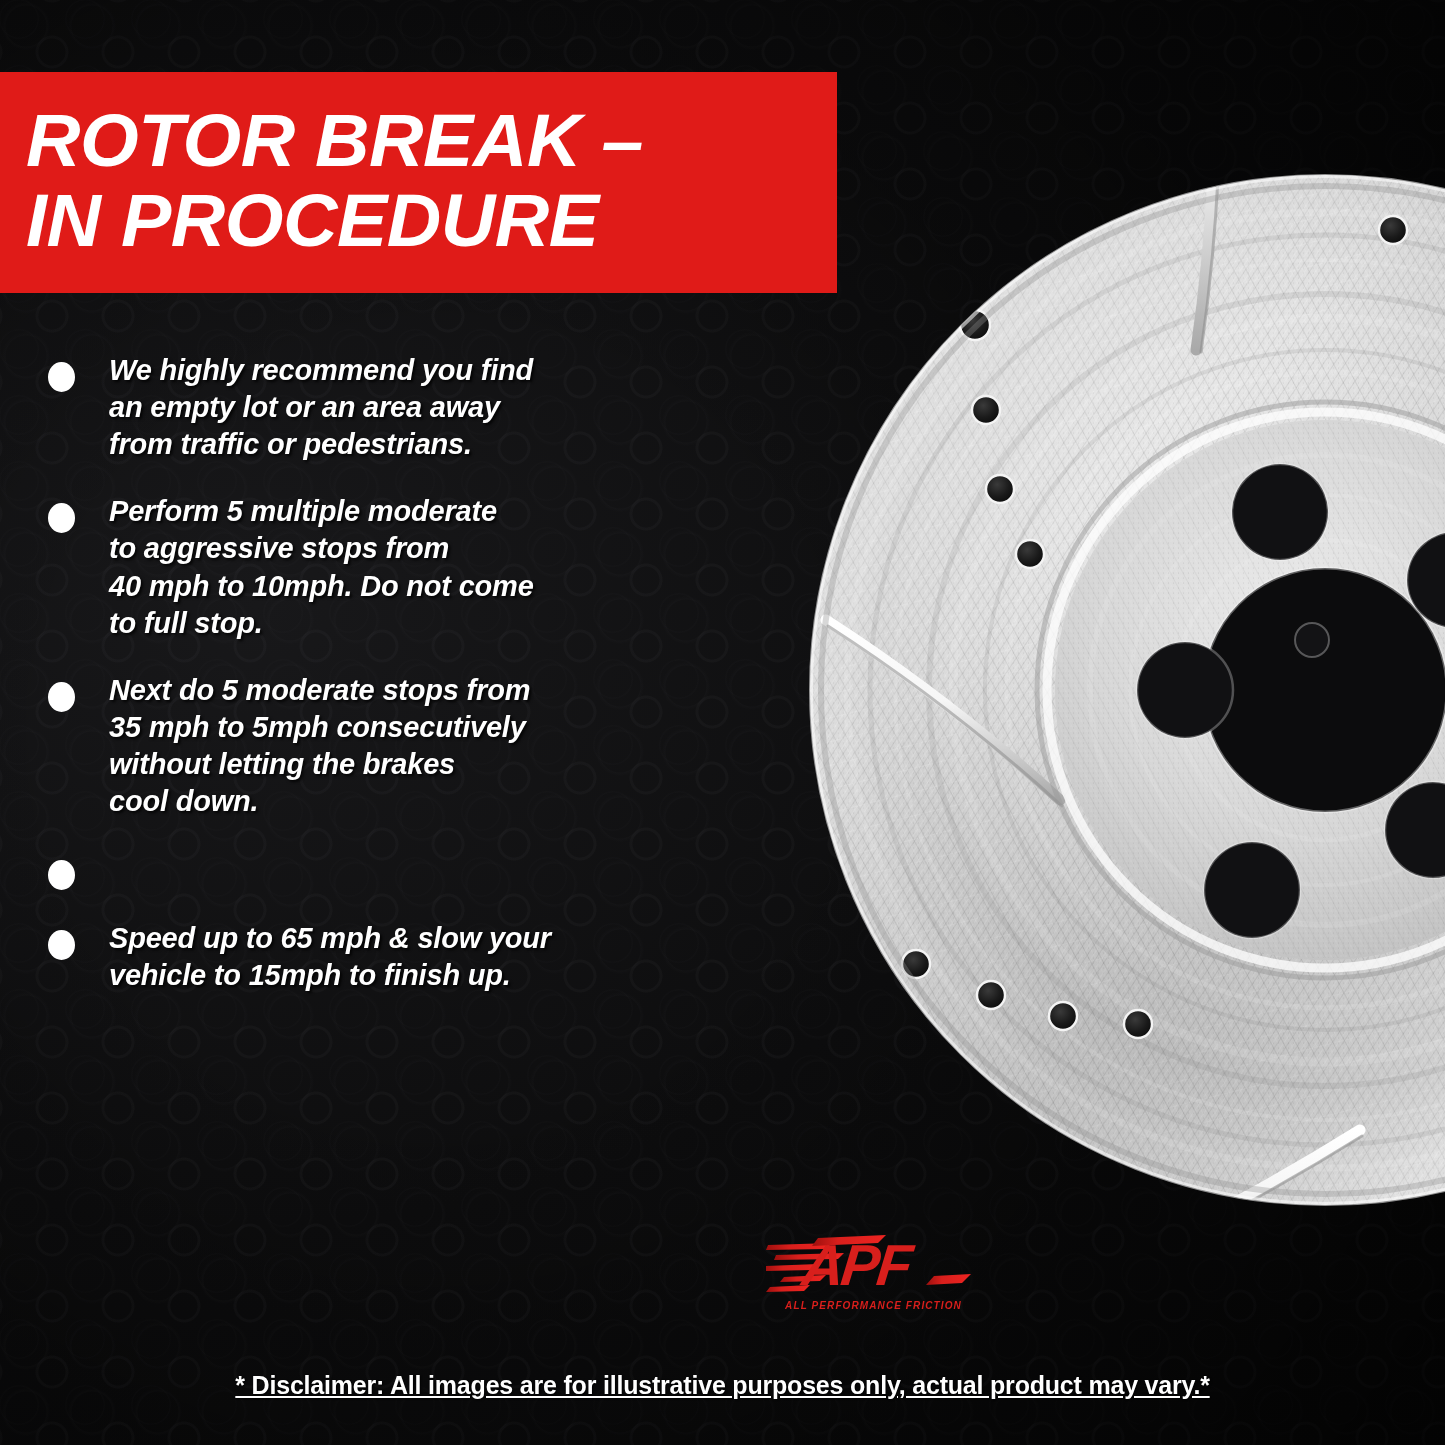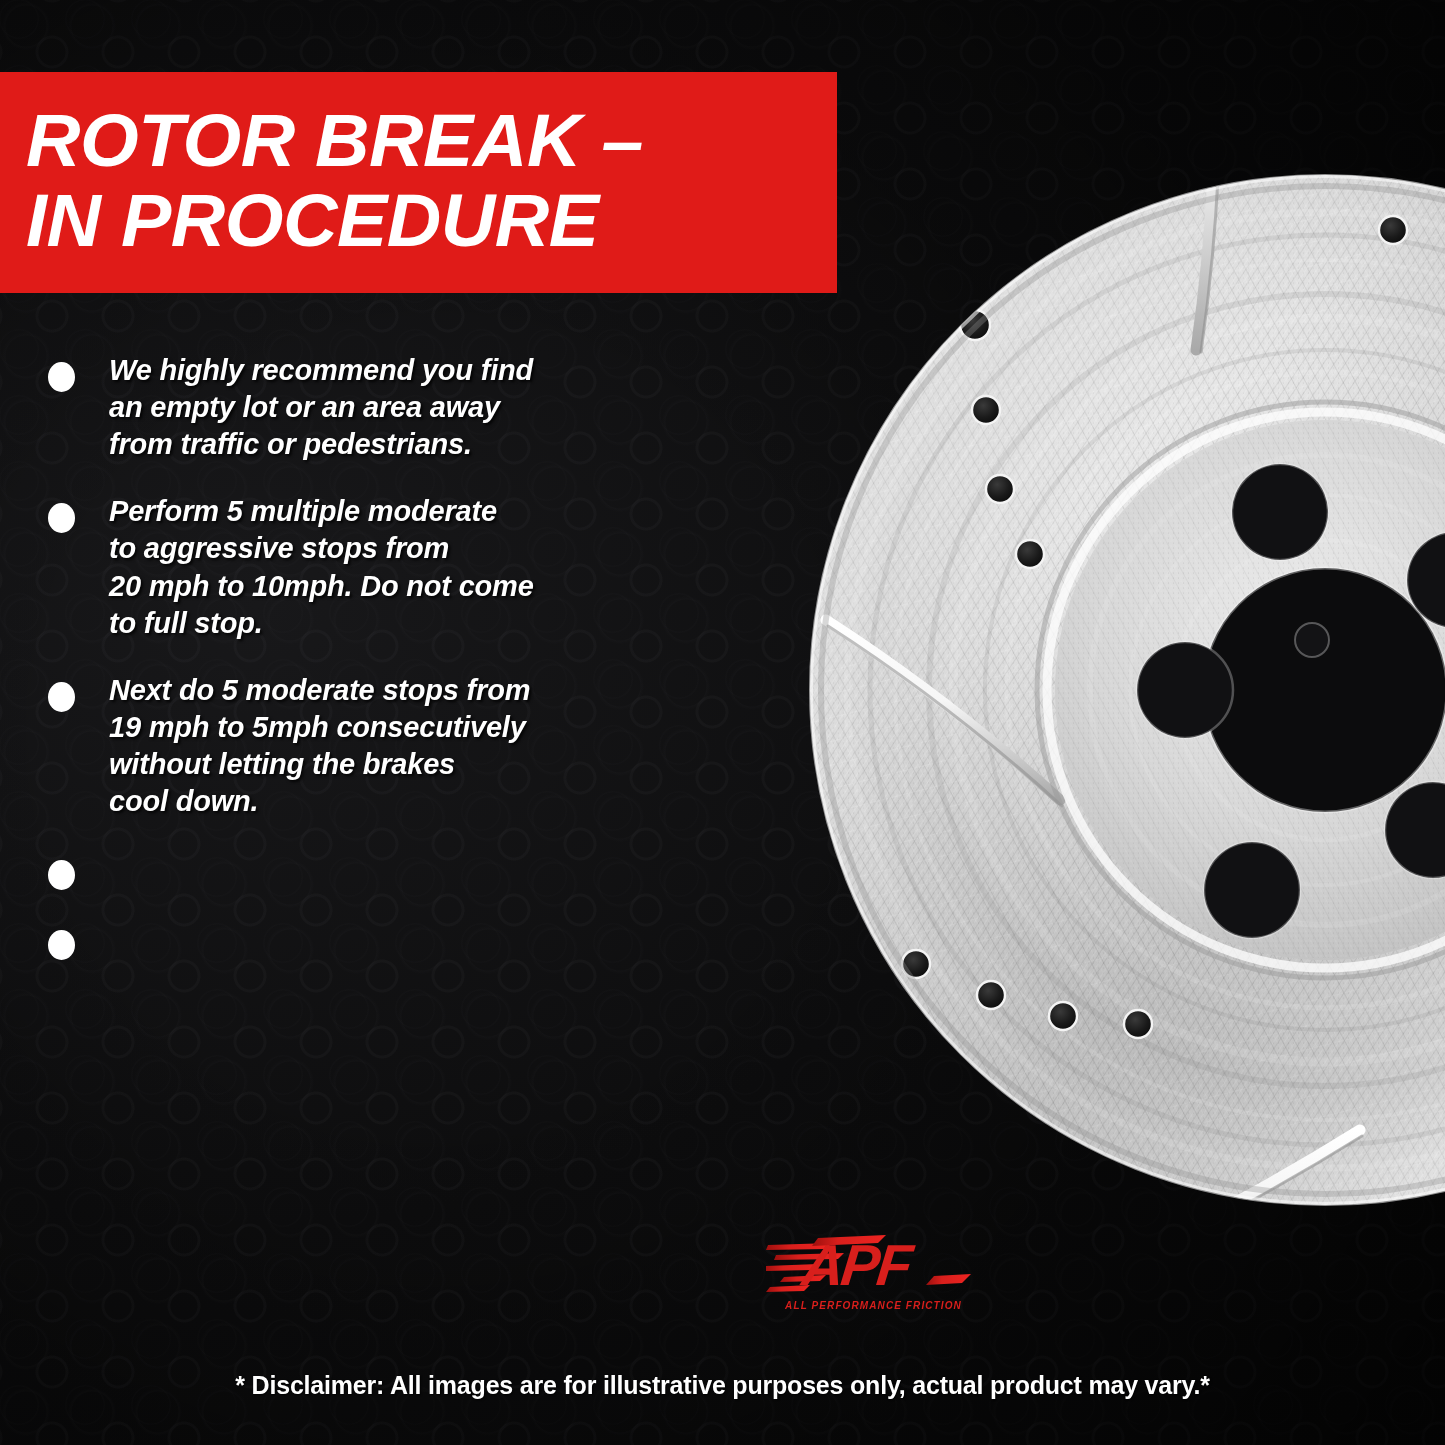--- a/index.html
+++ b/index.html
@@ -135,20 +135,21 @@
     left:0; top:1371px;
     width:1445px;
     text-align:center;
     color:#ffffff;
     font-family:"Liberation Sans", sans-serif;
     font-weight:bold;
     font-size:25px;
     letter-spacing:-0.2px;
     text-shadow:1px 1px 2px rgba(0,0,0,.9);
     z-index:6;
+    text-decoration:underline;
   }
 </style>
 </head>
 <body>
 
 <div id="poster">
 
   <div class="bg-base"></div>
   <div class="bg-rings"></div>
   <div class="bg-rings2"></div>
@@ -319,39 +320,41 @@
       <span class="bullet-dot"></span>
       <span class="bullet-text">We highly recommend you find
 an empty lot or an area away
 from traffic or pedestrians.</span>
     </div>
 
     <div class="bullet-row">
       <span class="bullet-dot"></span>
       <span class="bullet-text">Perform 5 multiple moderate
 to aggressive stops from
-20 mph to 10mph. Do not come
+40 mph to 10mph. Do not come
 to full stop.</span>
     </div>
 
 
     <div class="bullet-row">
       <span class="bullet-dot"></span>
       <span class="bullet-text">Next  do 5 moderate stops from
-19 mph to 5mph consecutively
+35 mph to 5mph consecutively
 without letting the brakes
 cool down.</span>
     </div>
 
     <div class="bullet-row">
       <span class="bullet-dot"></span>
     </div>
 
     <div class="bullet-row">
       <span class="bullet-dot"></span>
+      <span class="bullet-text">Speed up to 65 mph &amp; slow your
+vehicle to 15mph to finish up.</span>
     </div>
 
   </div>
 
   <div class="apf-logo">
     <svg width="215" height="70" viewBox="0 0 215 70" xmlns="http://www.w3.org/2000/svg" aria-hidden="true">
       <defs>
         <linearGradient id="apfRed" x1="0%" y1="0%" x2="100%" y2="0%">
           <stop offset="0%" stop-color="#9d0f0d"></stop>
           <stop offset="35%" stop-color="#d81f1c"></stop>

